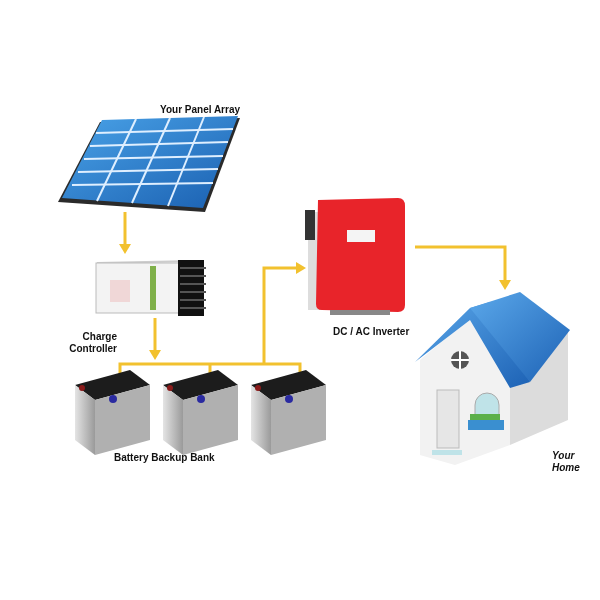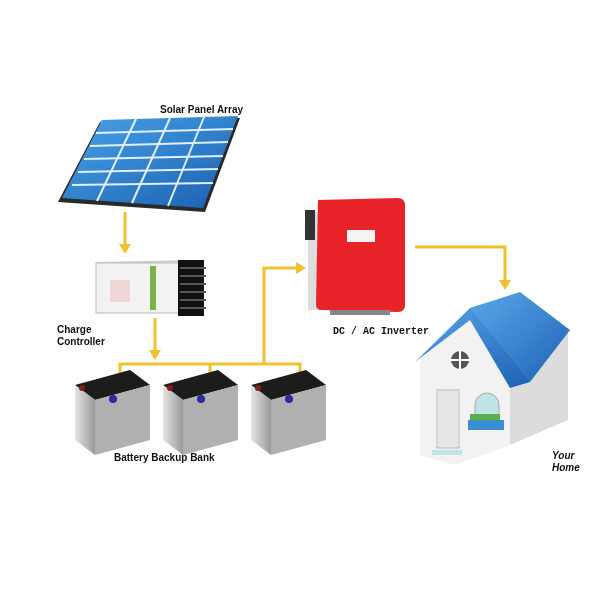--- a/index.html
+++ b/index.html
@@ -113,23 +113,23 @@
         <line x1="451" y1="360" x2="469" y2="360"></line>
       </g>
     <rect x="437" y="390" width="22" height="58" fill="#e6e6e6" stroke="#bbb"></rect>
     <path d="M475,420 L475,405 A12,12 0 0 1 499,405 L499,420 Z" fill="#bfe3e8" stroke="#aaa"></path>
     <rect x="468" y="420" width="36" height="10" fill="#3a8fd0"></rect>
     <rect x="470" y="414" width="30" height="6" fill="#5bb04a"></rect>
     <rect x="432" y="450" width="30" height="5" fill="#bfe3e8"></rect>
   </g>
 </svg>
 
-<div class="lbl" style="left:160px;top:104px;">Solar Panel Array</div>
-<div class="lbl" style="left:57px;top:324px;text-align:left;width:60px;">
+<div class="lbl" style="left:160px;top:104px;">Your Panel Array</div>
+<div class="lbl" style="left:57px;top:331px;text-align:right;width:60px;">
   <div>Charge</div>
   <div>Controller</div>
 </div>
 <div class="lbl" style="left:114px;top:452px;">Battery Backup Bank</div>
-<div class="lbl" style="left:333px;top:326px;font-family:Liberation Mono, monospace;">DC / AC Inverter</div>
+<div class="lbl" style="left:333px;top:326px;">DC / AC Inverter</div>
 <div class="lbl" style="left:552px;top:450px;font-style:italic;">
   <div>Your</div>
   <div>Home</div>
 </div>
 
 </body></html>

